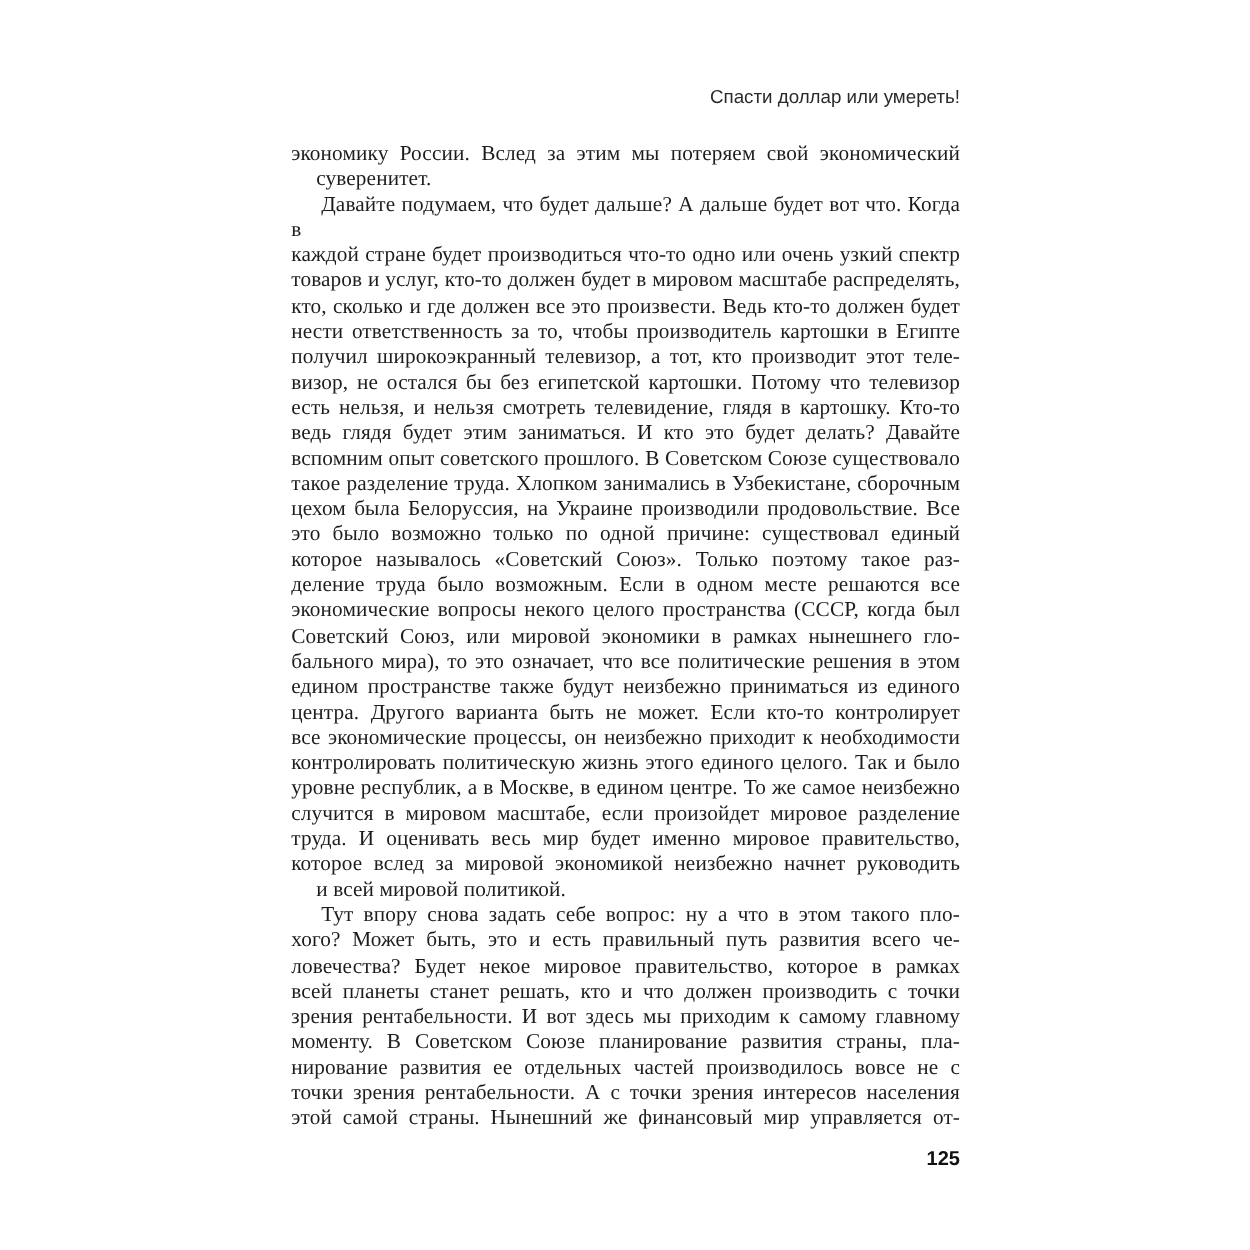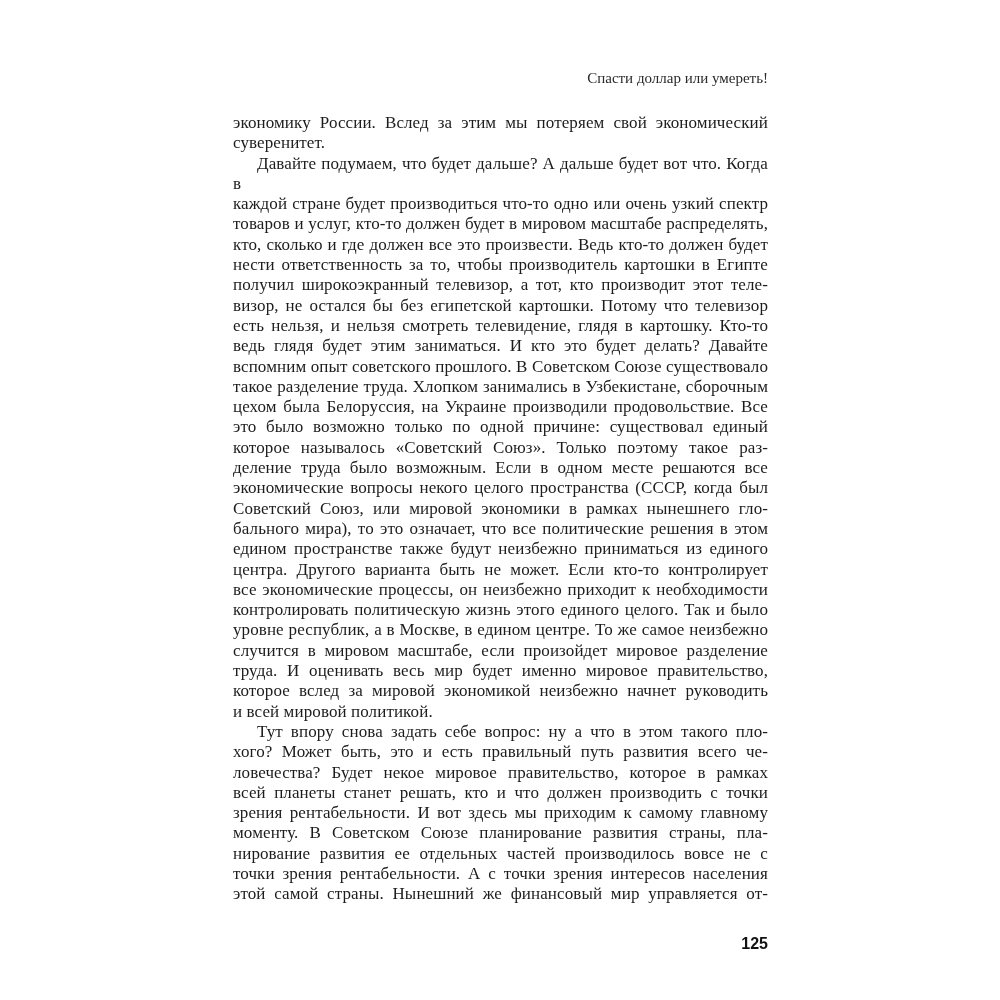--- a/index.html
+++ b/index.html
@@ -15,43 +15,44 @@
       padding-left: 233px;
       padding-right: 232px;
       background: #ffffff;
       font-family: "Liberation Serif", serif;
       color: #1c1c1c;
       overflow: hidden;
     }
     .running-head {
       padding-top: 70px;
       text-align: right;
-      font-family: Liberation Serif, serif;
+      font-family: Liberation Sans, sans-serif;
       font-size: 15px;
       line-height: 16px;
       color: #2a2a2a;
     }
     .body-text {
       margin-top: 27px;
     }
     .line {
       font-size: 17px;
       line-height: 20.3px;
       text-align: justify;
       text-align-last: justify;
       letter-spacing: 0.1px;
     }
     .line.endline {
       text-align-last: left;
+      margin-left: 20px;
     }
     .line.indent {
       text-indent: 24px;
     }
     .page-number {
-      margin-top: 30px;
+      margin-top: 14px;
       text-align: right;
       font-family: "Liberation Sans", sans-serif;
       font-weight: 700;
       font-size: 16px;
       color: #111111;
     }
   </style>
 </head>
 <body>
 

